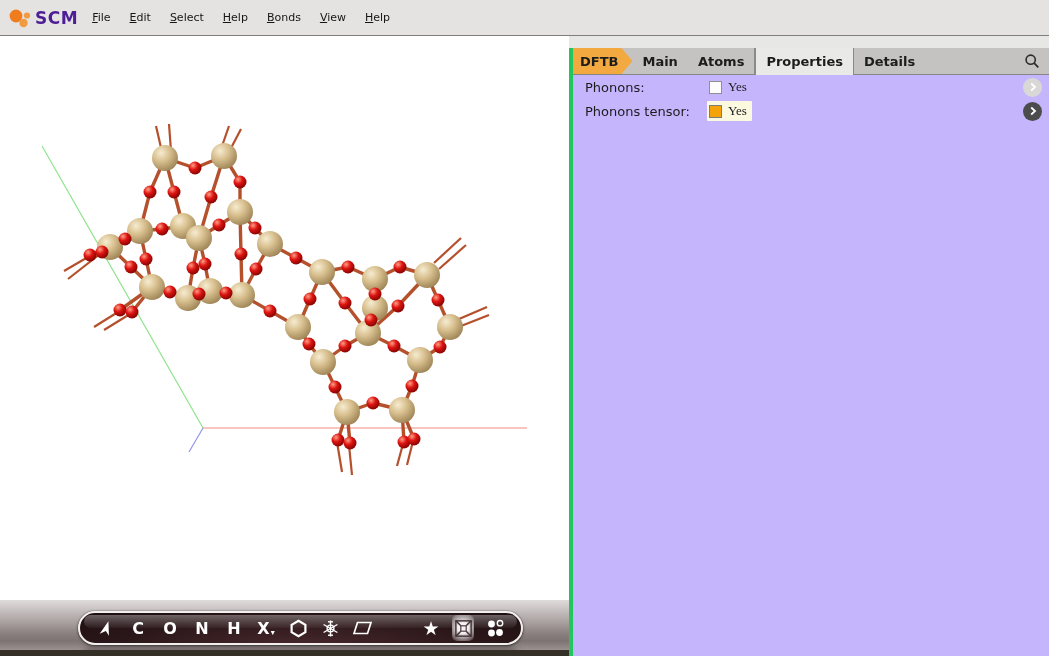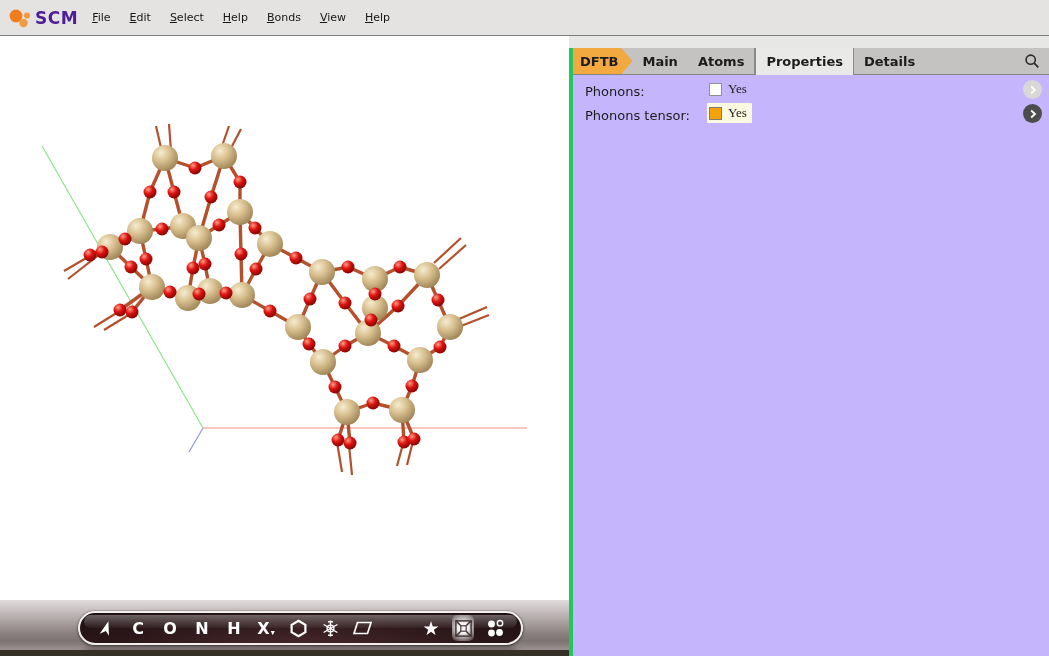--- a/index.html
+++ b/index.html
@@ -51,21 +51,21 @@
               border-right:1px solid #8a8a8a;}
   .search-btn{width:26px;display:flex;align-items:center;justify-content:center;cursor:pointer;margin-right:4px;}
   
   .phead{position:relative;height:40px;display:flex;align-items:center;justify-content:center;}
   .ptitle{font-size:13px;font-weight:bold;color:#141414;}
   .round-btn{position:absolute;top:11px;width:19px;height:19px;border-radius:50%;display:flex;
              align-items:center;justify-content:center;color:#fff;font-size:12px;cursor:pointer;}
   .btn-menu{right:33px;background:#c7c6c5;font-size:13px;}
   .btn-help{right:7px;background:#565656;font-weight:bold;font-size:12px;}
   
-  .prow{position:relative;height:24px;display:flex;align-items:flex-end;font-size:13px;color:#1c1c1c;}
+  .prow{position:relative;height:24px;display:flex;align-items:center;font-size:13px;color:#1c1c1c;}
   .prow .lab{width:122px;padding-left:12px;}
   .val{display:flex;align-items:center;padding:2px 5px 2px 2px;border-radius:1px;font-family:Liberation Serif, serif;}
   .val.hl{background:#fbf9e0;}
   .cb{width:11px;height:11px;border:1px solid #8f8f8f;background:#fdfdfd;margin-right:6px;cursor:pointer;}
   .cb.checked{background:#f4a40a;border-color:#7c7c7c;}
   .chev{position:absolute;right:7px;width:19px;height:19px;border-radius:50%;background:#d9d8d7;
         display:flex;align-items:center;justify-content:center;cursor:default;}
   .chev svg{display:block;}
   .chev.on{background:#4c4c4c;cursor:pointer;}
 </style>

